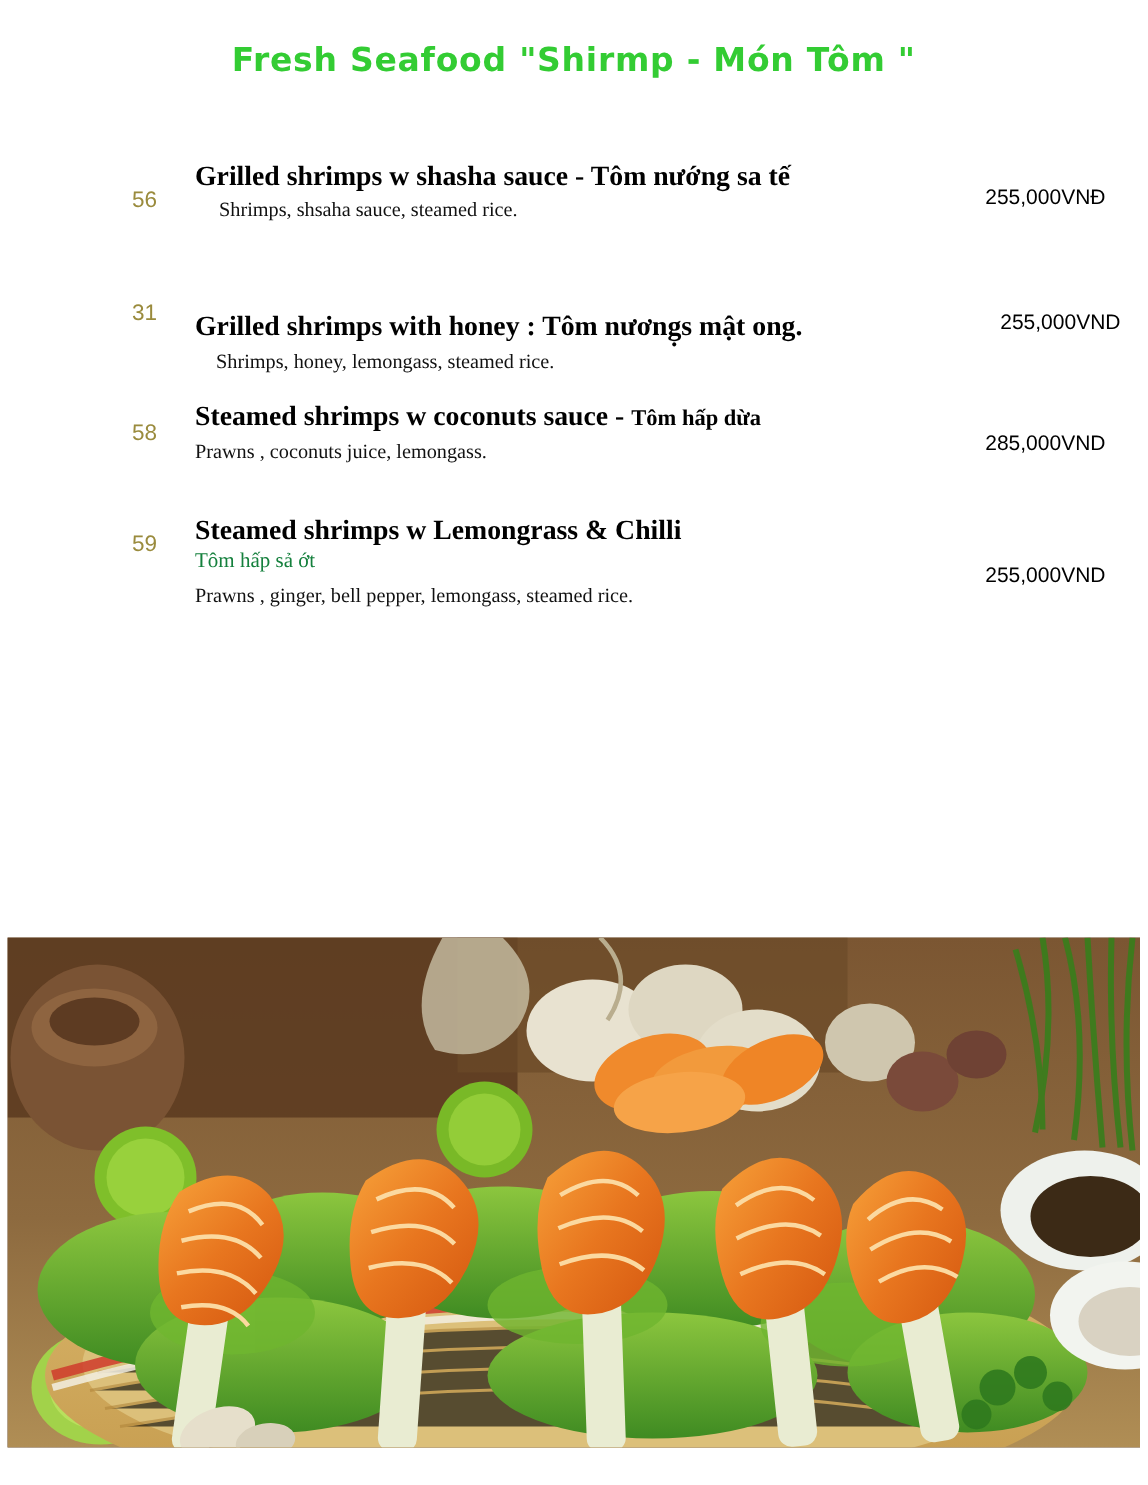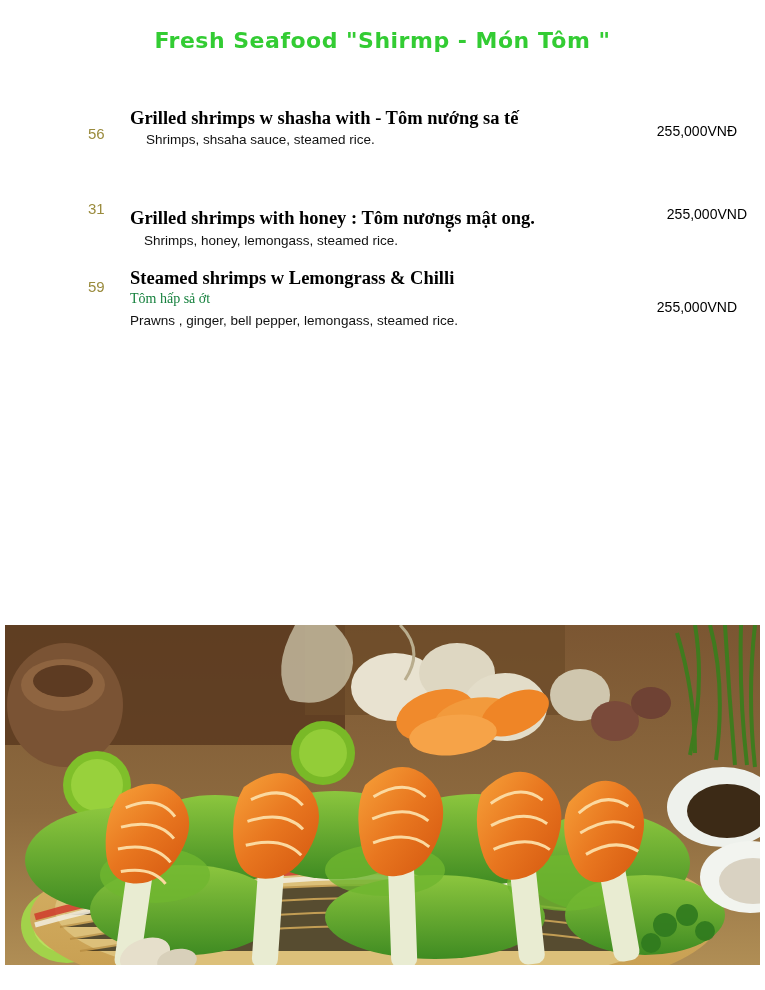--- a/index.html
+++ b/index.html
@@ -76,21 +76,21 @@
 
   .item-subtitle {
     font-family: "Liberation Serif", serif;
     font-weight: normal;
     font-size: 14px;
     color: #15803d;
     line-height: 1.2;
   }
 
   .item-desc {
-    font-family: Liberation Sans, sans-serif;
+    font-family: Liberation Serif, serif;
     font-size: 13.5px;
     color: #111111;
     line-height: 1.2;
   }
 
   .item-price {
     position: absolute;
     right: 28px;
     font-family: "Liberation Sans", sans-serif;
     font-size: 14px;
@@ -141,35 +141,43 @@
 
 <div class="page">
 
   <div class="menu-title">Fresh Seafood   "Shirmp  - Món Tôm "</div>
 
   <div class="items">
 
     <div class="item" id="item-56">
       <div class="item-num">56</div>
       <div class="item-body">
-        <div class="item-name">Grilled shrimps w shasha with - Tôm nướng sa tế</div>
+        <div class="item-name">Grilled shrimps w shasha sauce - Tôm nướng sa tế</div>
         <div class="item-desc">Shrimps, shsaha sauce, steamed rice.</div>
       </div>
       <div class="item-price">255,000VNĐ</div>
     </div>
 
     <div class="item" id="item-57">
       <div class="item-num">31</div>
       <div class="item-body">
         <div class="item-name">Grilled shrimps with honey : Tôm nương̣s mật ong.</div>
         <div class="item-desc">Shrimps,  honey, lemongass,  steamed rice.</div>
       </div>
       <div class="item-price">255,000VND</div>
     </div>
 
+    <div class="item" id="item-58">
+      <div class="item-num">58</div>
+      <div class="item-body">
+        <div class="item-name"><span>Steamed shrimps w coconuts sauce - </span><span class="sub-name">Tôm hấp dừa</span></div>
+        <div class="item-desc">Prawns , coconuts juice, lemongass.</div>
+      </div>
+      <div class="item-price">285,000VND</div>
+    </div>
 
     <div class="item" id="item-59">
       <div class="item-num">59</div>
       <div class="item-body">
         <div class="item-name">Steamed shrimps w Lemongrass &amp; Chilli</div>
         <div class="item-subtitle">Tôm hấp sả ớt</div>
         <div class="item-desc">Prawns , ginger, bell pepper, lemongass, steamed rice.</div>
       </div>
       <div class="item-price">255,000VND</div>
     </div>

